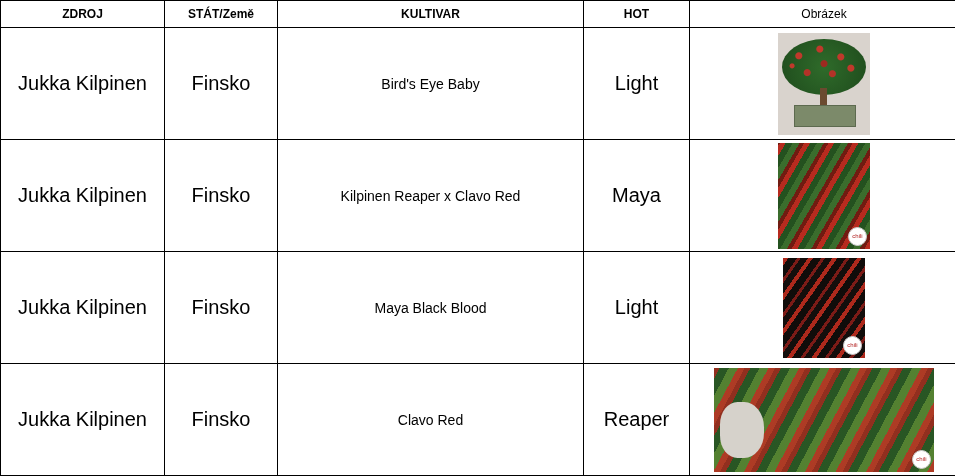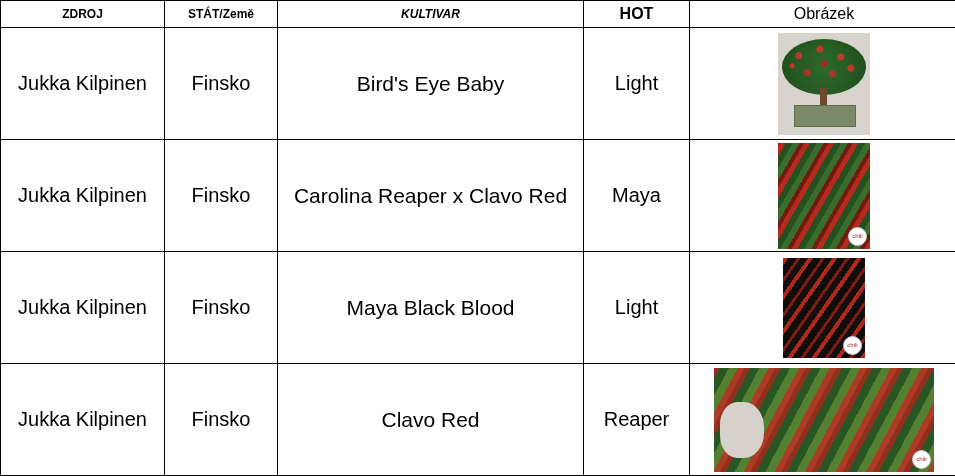--- a/index.html
+++ b/index.html
@@ -28,33 +28,33 @@
     vertical-align: middle;
     background: #ffffff;
   }
   thead th {
     height: 26px;
     font-weight: bold;
     font-size: 12px;
   }
   th.col-source   { width: 163px; }
   th.col-state    { width: 112px; }
-  th.col-cultivar { width: 305px; font-style: italic; }
+  th.col-cultivar { width: 305px; }
   th.col-hot      { width: 105px; }
   th.col-image    { width: 268px; }
 
-  th.col-hot, th.col-image { font-size: 16px; }
+  th.col-hot, th.col-image { font-size: 12px; }
   th.col-image { font-weight: normal; }
 
   tbody td {
     height: 111px;
     font-size: 20px;
     margin-left: 48px;
   }
-  tbody td.cell-cultivar { font-size: 21px; }
+  tbody td.cell-cultivar { font-size: 14px; }
   tbody td.cell-image { padding: 0; }
 
   .img-wrap {
     display: flex;
     align-items: center;
     justify-content: center;
     height: 111px;
     width: 100%;
     overflow: hidden;
   }
@@ -178,21 +178,21 @@
             <div class="trunk"></div>
             <div class="pot"></div>
           </div>
         </div>
       </td>
     </tr>
 
     <tr>
       <td class="cell-source">Jukka Kilpinen</td>
       <td class="cell-state">Finsko</td>
-      <td class="cell-cultivar">Carolina Reaper x Clavo Red</td>
+      <td class="cell-cultivar">Kilpinen Reaper x Clavo Red</td>
       <td class="cell-hot">Maya</td>
       <td class="cell-image">
         <div class="img-wrap">
           <div class="photo cluster-red">
             <div class="watermark">chili</div>
           </div>
         </div>
       </td>
     </tr>
 

